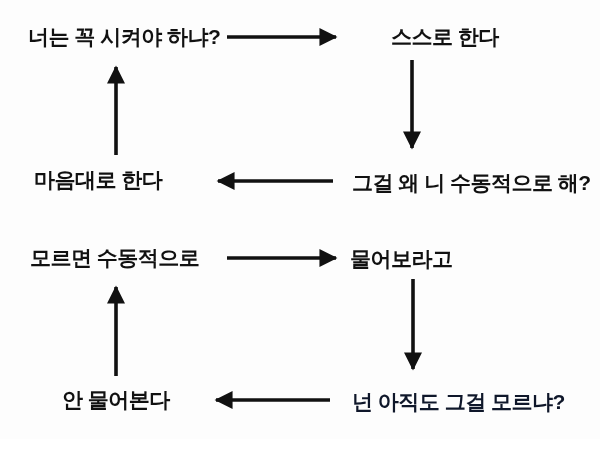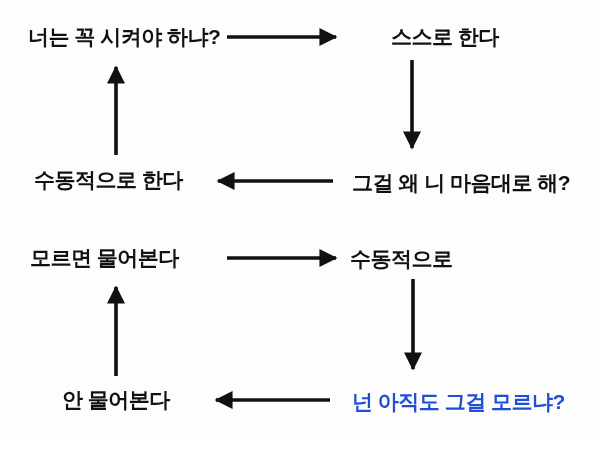--- a/index.html
+++ b/index.html
@@ -50,20 +50,20 @@
         <line x1="116" y1="155" x2="116" y2="67" stroke="#111111" stroke-width="3.6" marker-end="url(#arrowhead)"></line>
         <line x1="227" y1="258" x2="336" y2="258" stroke="#111111" stroke-width="3.6" marker-end="url(#arrowhead)"></line>
         <line x1="413" y1="279" x2="413" y2="369" stroke="#111111" stroke-width="3.6" marker-end="url(#arrowhead)"></line>
         <line x1="330" y1="400" x2="216" y2="400" stroke="#111111" stroke-width="3.6" marker-end="url(#arrowhead)"></line>
         <line x1="116" y1="376" x2="116" y2="287" stroke="#111111" stroke-width="3.6" marker-end="url(#arrowhead)"></line>
       </g>
   </svg>
   <div id="node-layer">
       <div class="node" style="left: 28px; top: 36px; color: rgb(17, 17, 17);">너는 꼭 시켜야 하냐?</div>
       <div class="node" style="left: 350px; top: 36px; color: rgb(17, 17, 17); margin-left: 41px;">스스로 한다</div>
-      <div class="node" style="left: 34px; top: 179px; color: rgb(17, 17, 17);">수동적으로 한다</div>
-      <div class="node" style="left: 352px; top: 182px; color: rgb(17, 17, 17);">그걸 왜 니 마음대로 해?</div>
-      <div class="node" style="left: 30px; top: 257px; color: rgb(17, 17, 17);">모르면 물어본다</div>
-      <div class="node" style="left: 350px; top: 258px; color: rgb(17, 17, 17);">수동적으로</div>
+      <div class="node" style="left: 34px; top: 179px; color: rgb(17, 17, 17);">마음대로 한다</div>
+      <div class="node" style="left: 352px; top: 182px; color: rgb(17, 17, 17);">그걸 왜 니 수동적으로 해?</div>
+      <div class="node" style="left: 30px; top: 257px; color: rgb(17, 17, 17);">모르면 수동적으로</div>
+      <div class="node" style="left: 350px; top: 258px; color: rgb(17, 17, 17);">물어보라고</div>
       <div class="node" style="left: 34px; top: 399px; color: rgb(17, 17, 17); margin-left: 28px;">안 물어본다</div>
-      <div class="node" style="left: 352px; top: 401px; color: #1d4ed8;">넌 아직도 그걸 모르냐?</div>
+      <div class="node" style="left: 352px; top: 401px; color: #0f172a;">넌 아직도 그걸 모르냐?</div>
     </div>
 </div>
 
 </body></html>

